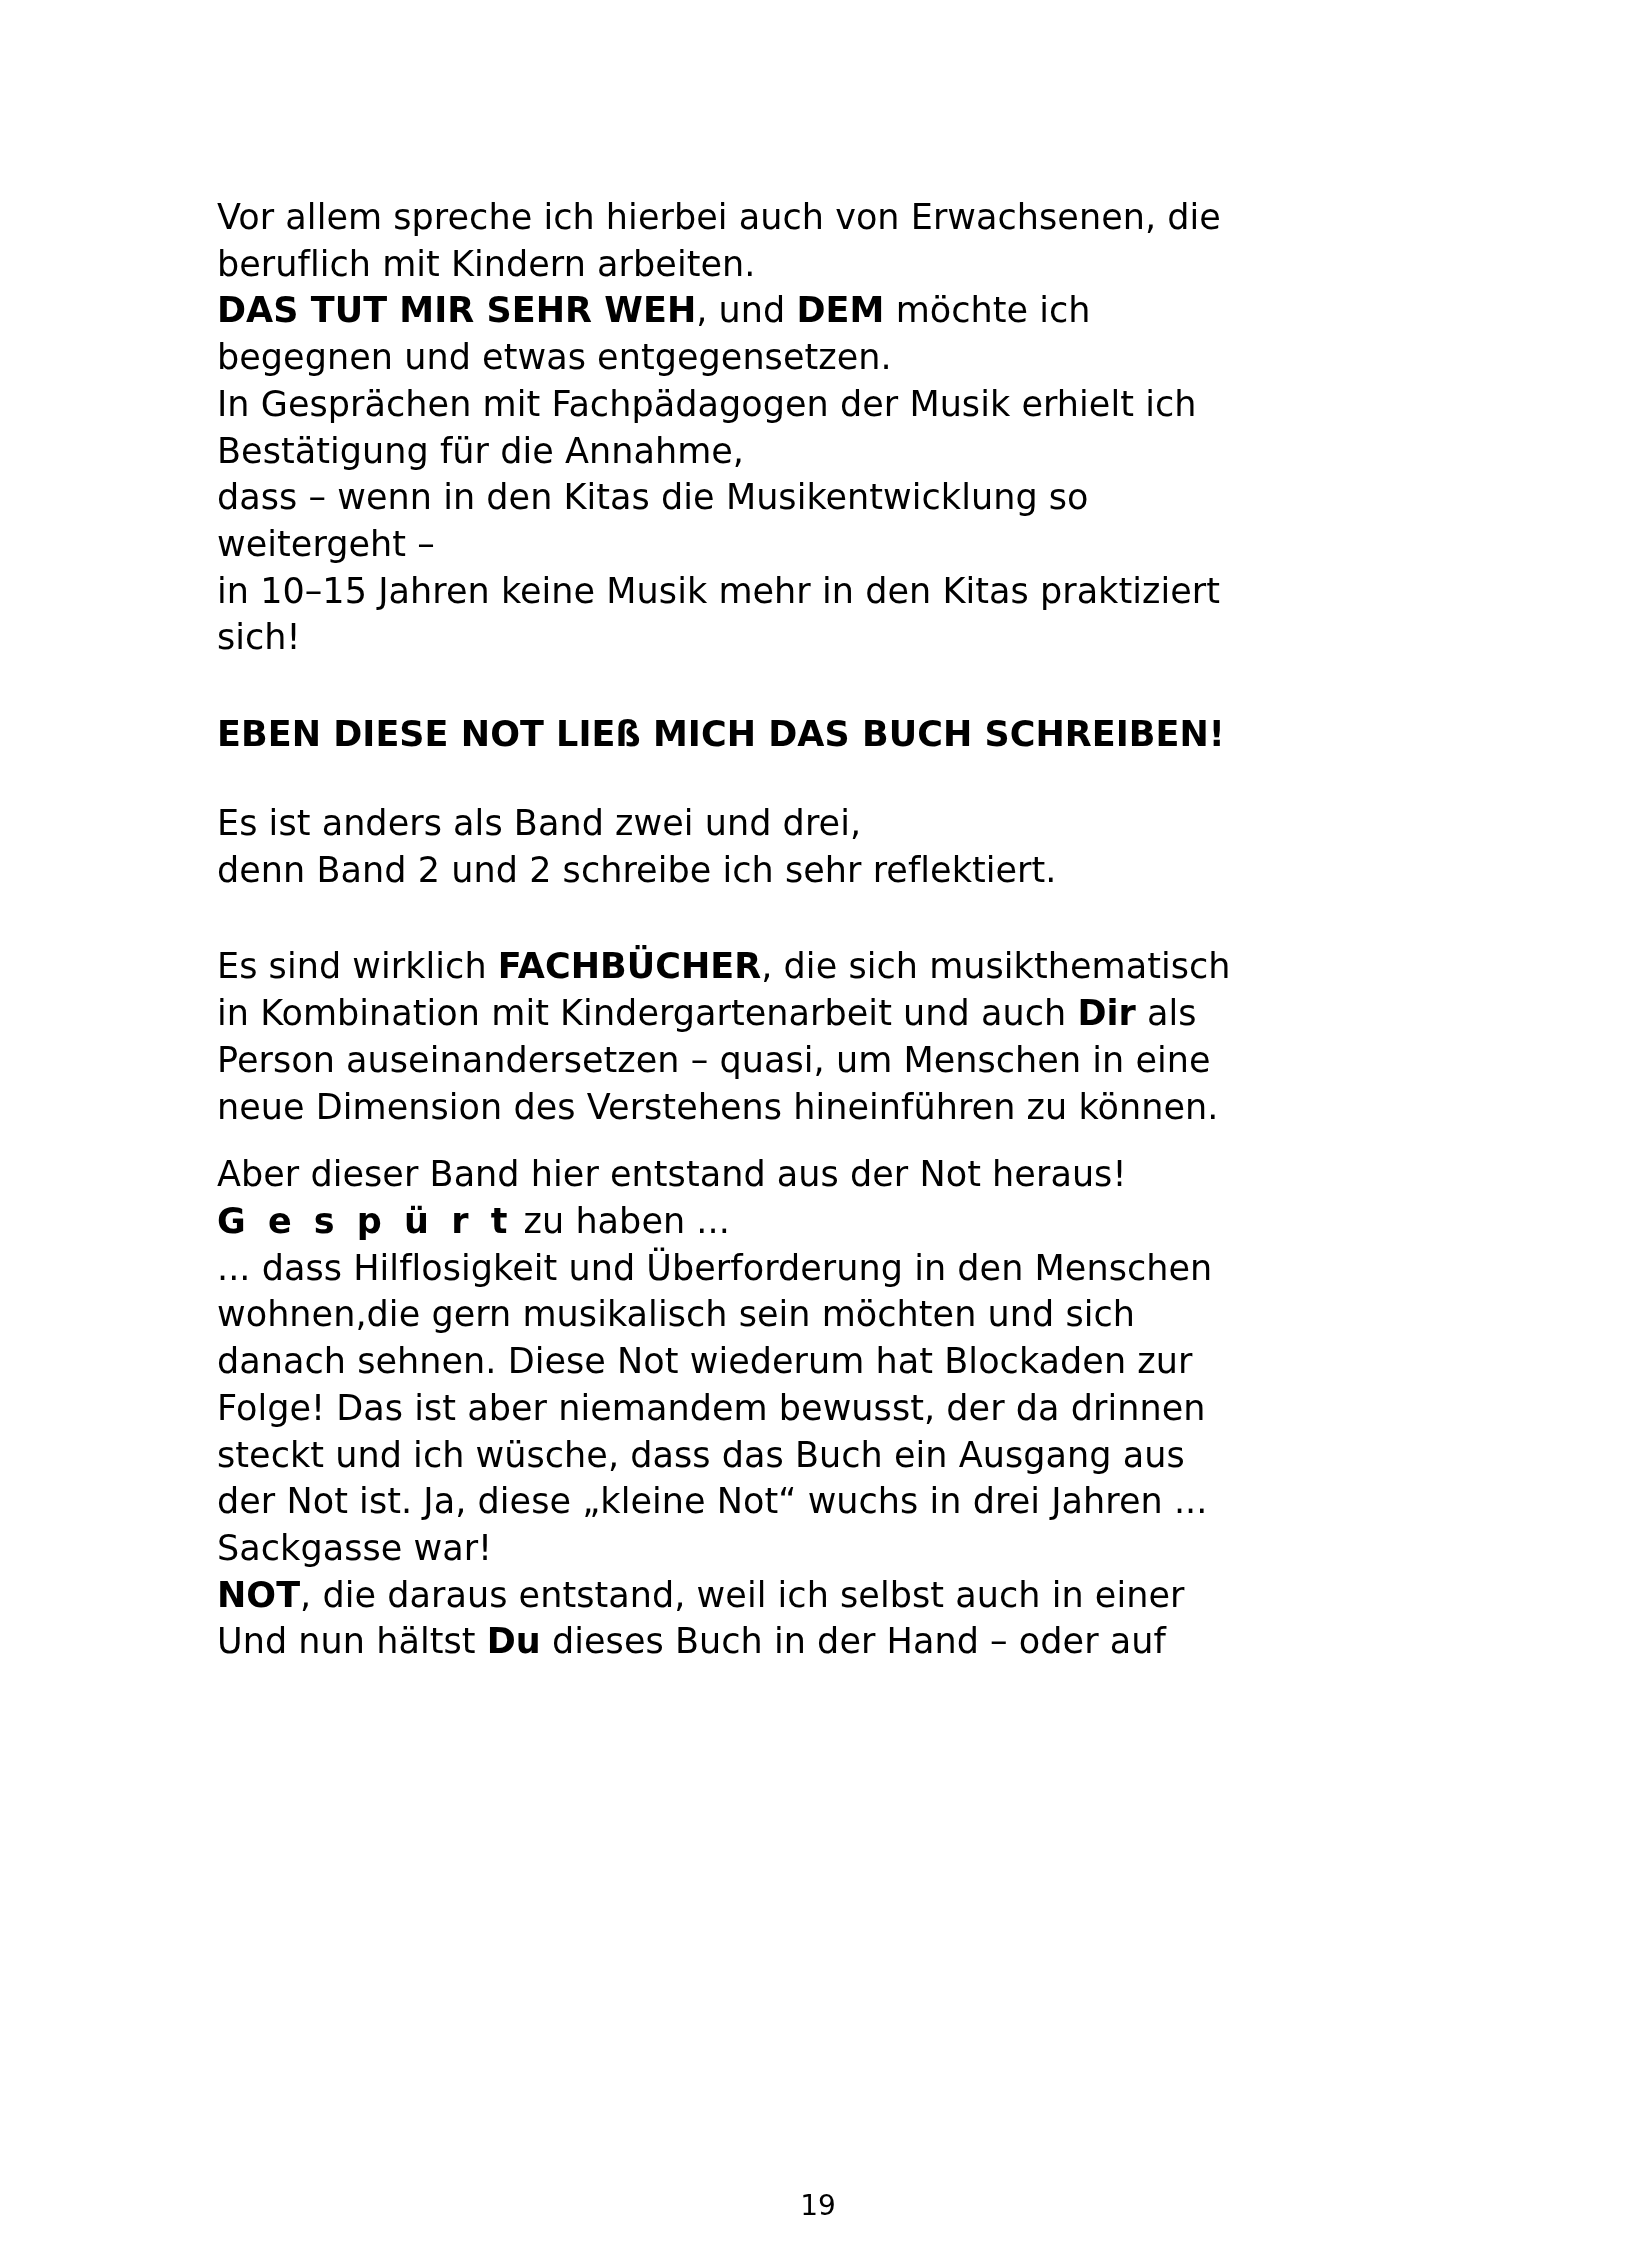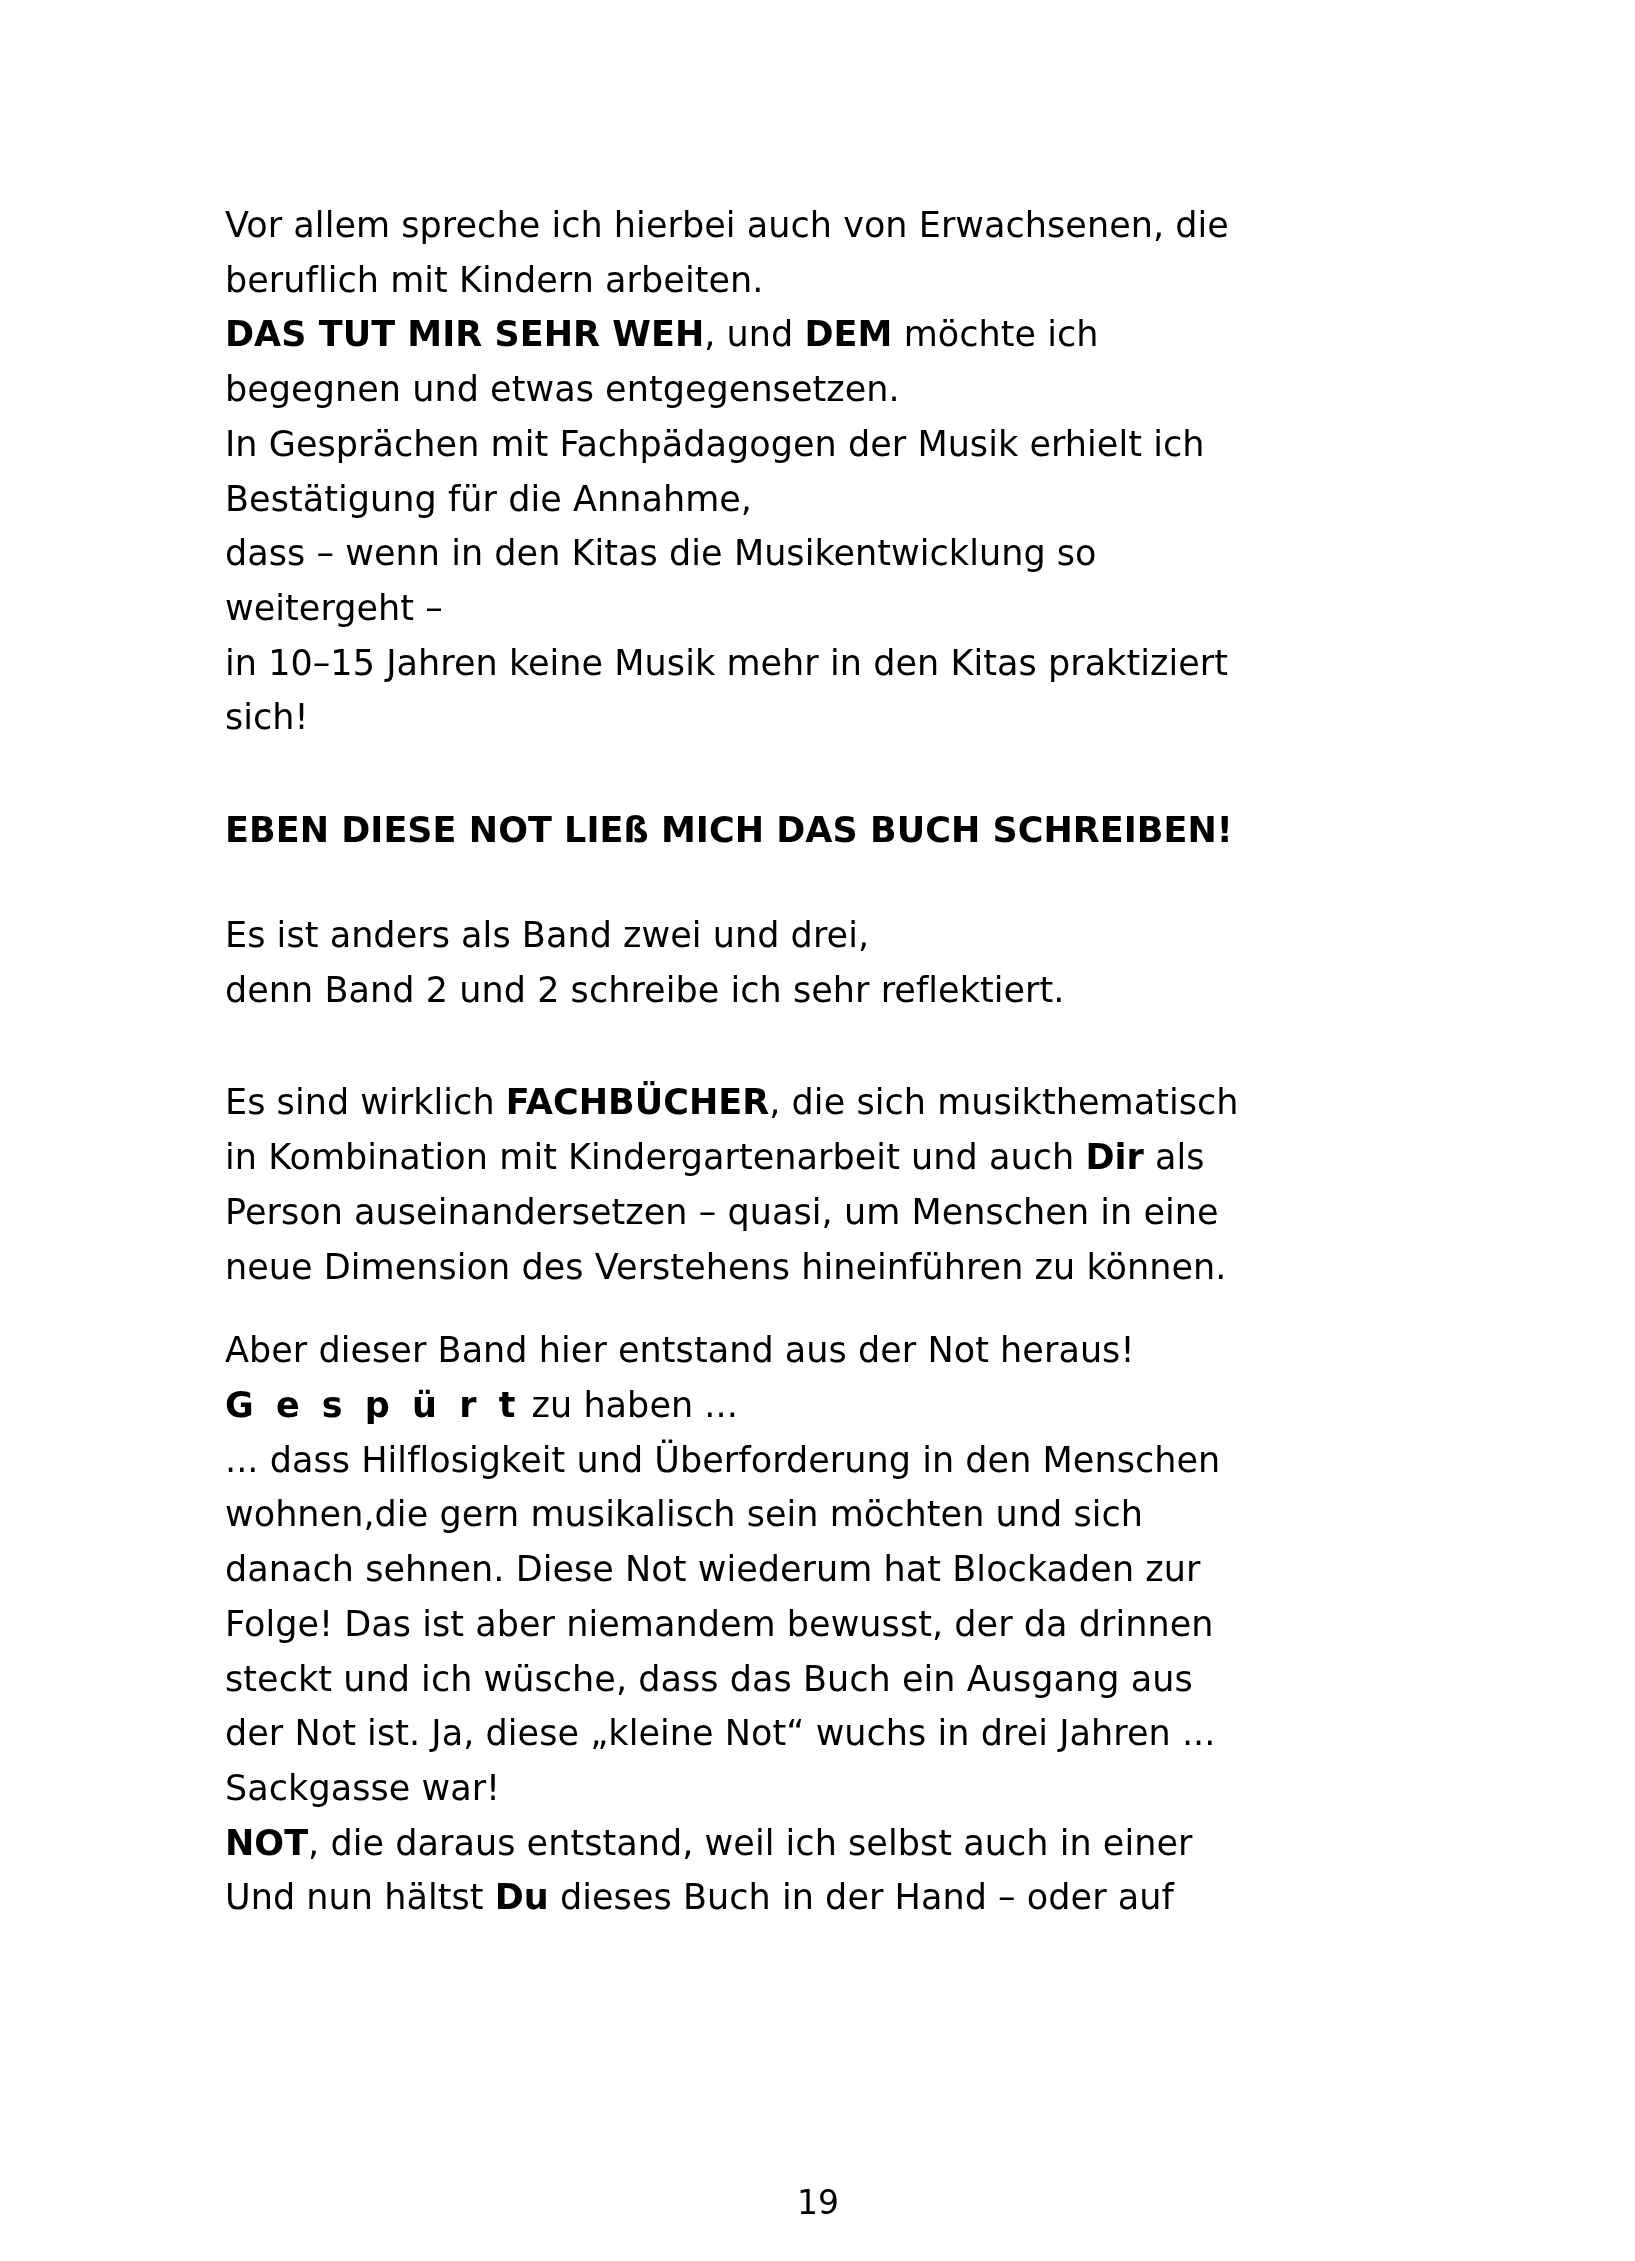--- a/index.html
+++ b/index.html
@@ -18,21 +18,21 @@
     background: #ffffff;
     box-sizing: border-box;
     padding: 194px 190px 0 217px;
   }
   .content {
     font-size: 35px;
     line-height: 1.335;
     letter-spacing: 0.05px;
   }
   .para {
-    margin: 8px;
+    margin: 0;
   }
   .para + .para {
     margin-top: 0;
   }
   .gap-small {
     height: 21px;
   }
   .gap-medium {
     height: 42px;
   }
@@ -42,21 +42,21 @@
   .spaced {
     font-weight: 700;
     letter-spacing: 5px;
   }
   .pagenum {
     position: absolute;
     left: 0;
     right: 0;
     bottom: 84px;
     text-align: center;
-    font-size: 33px;
+    font-size: 28px;
     font-family: "DejaVu Sans", sans-serif;
   }
 </style>
 </head>
 <body>
 
 <div class="page">
   <div class="content">
 
     <div class="block" id="block-b1">

